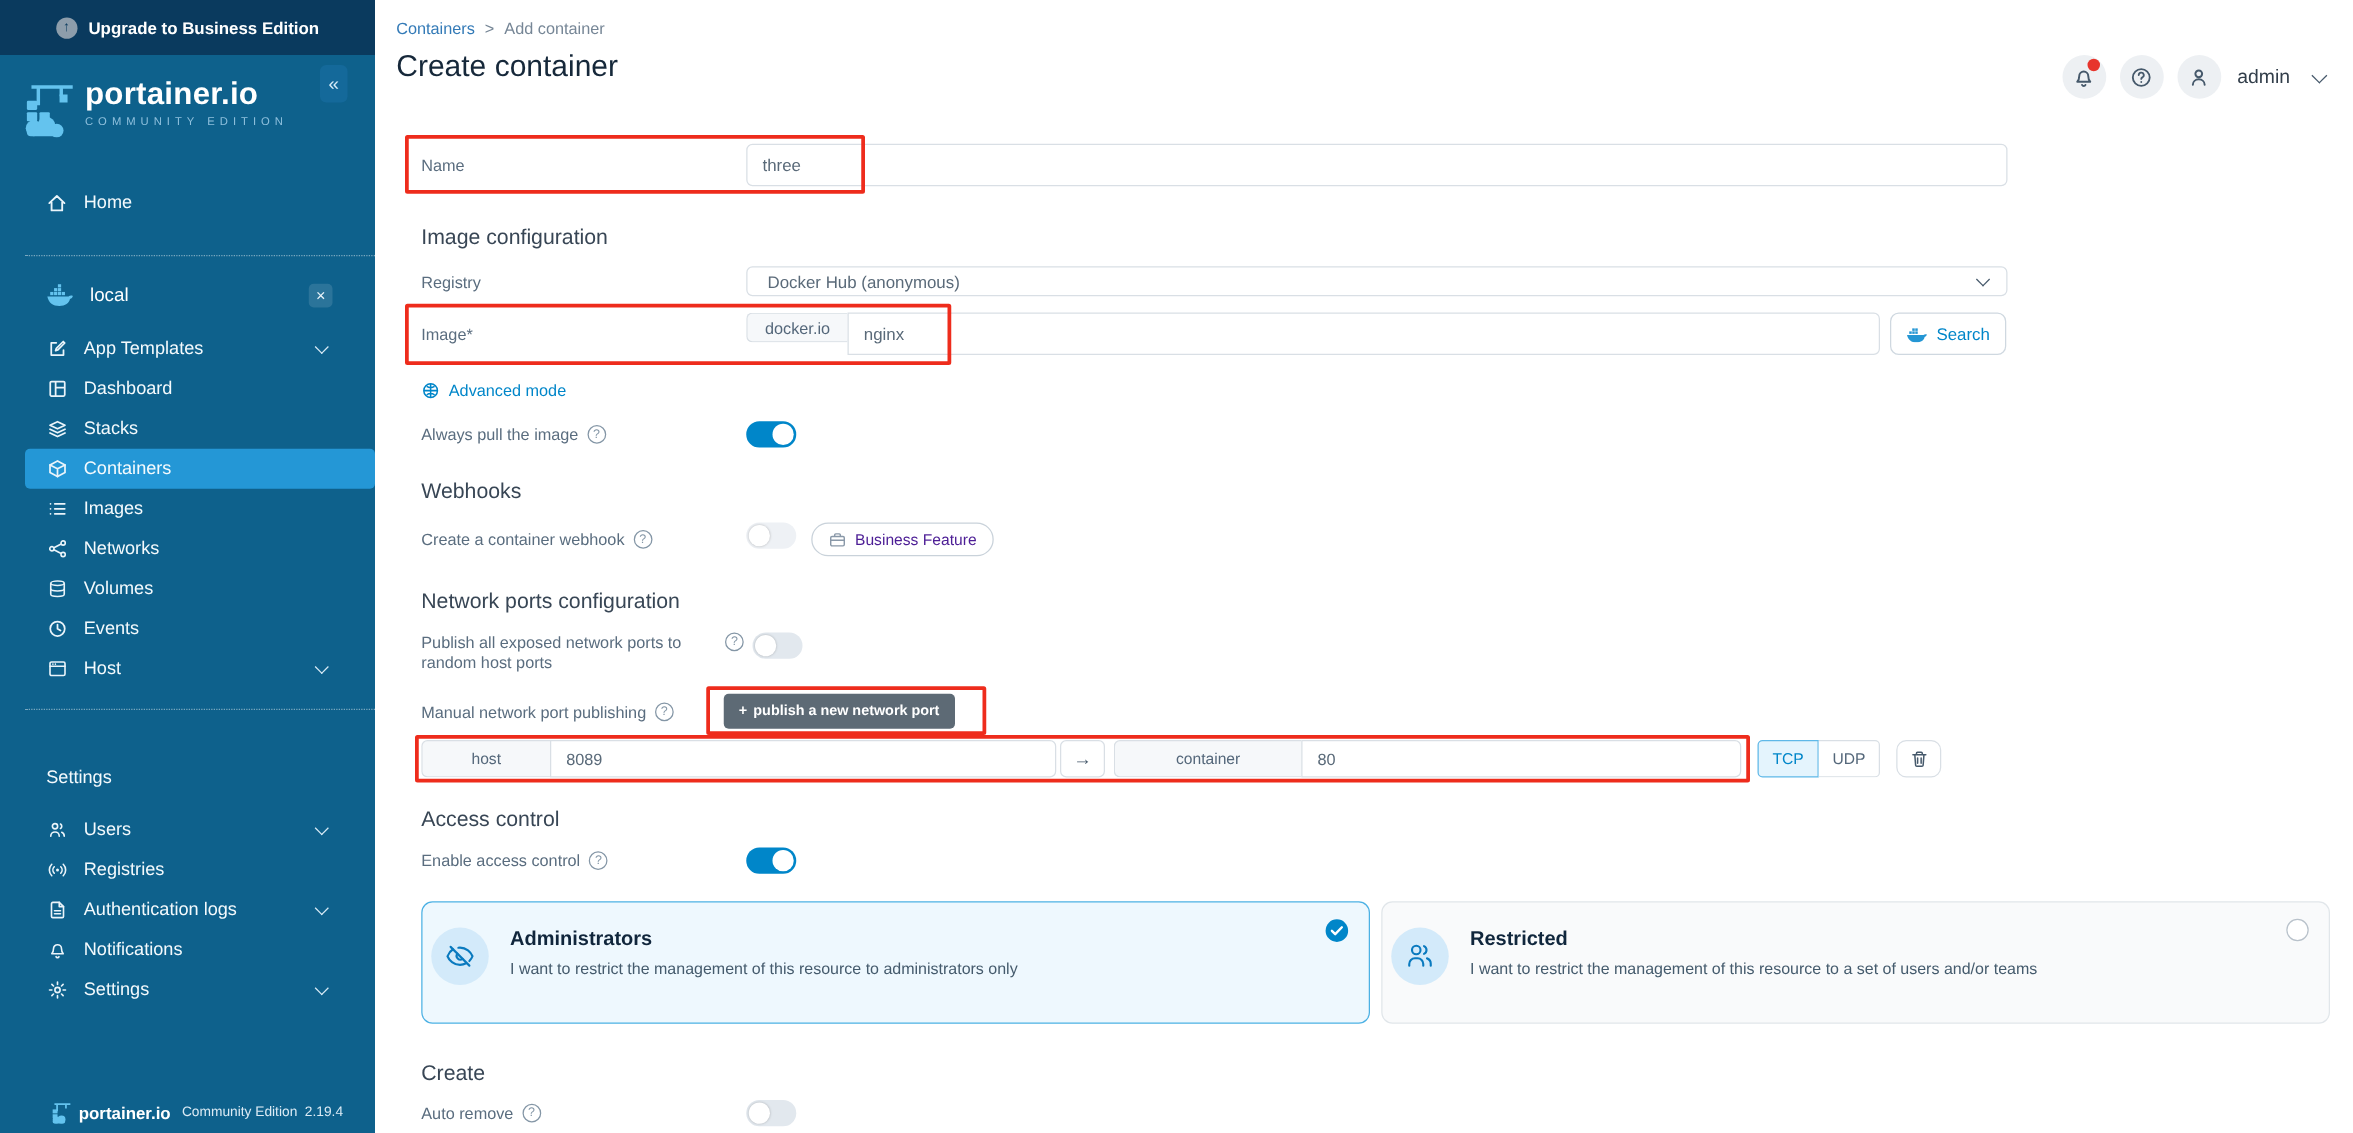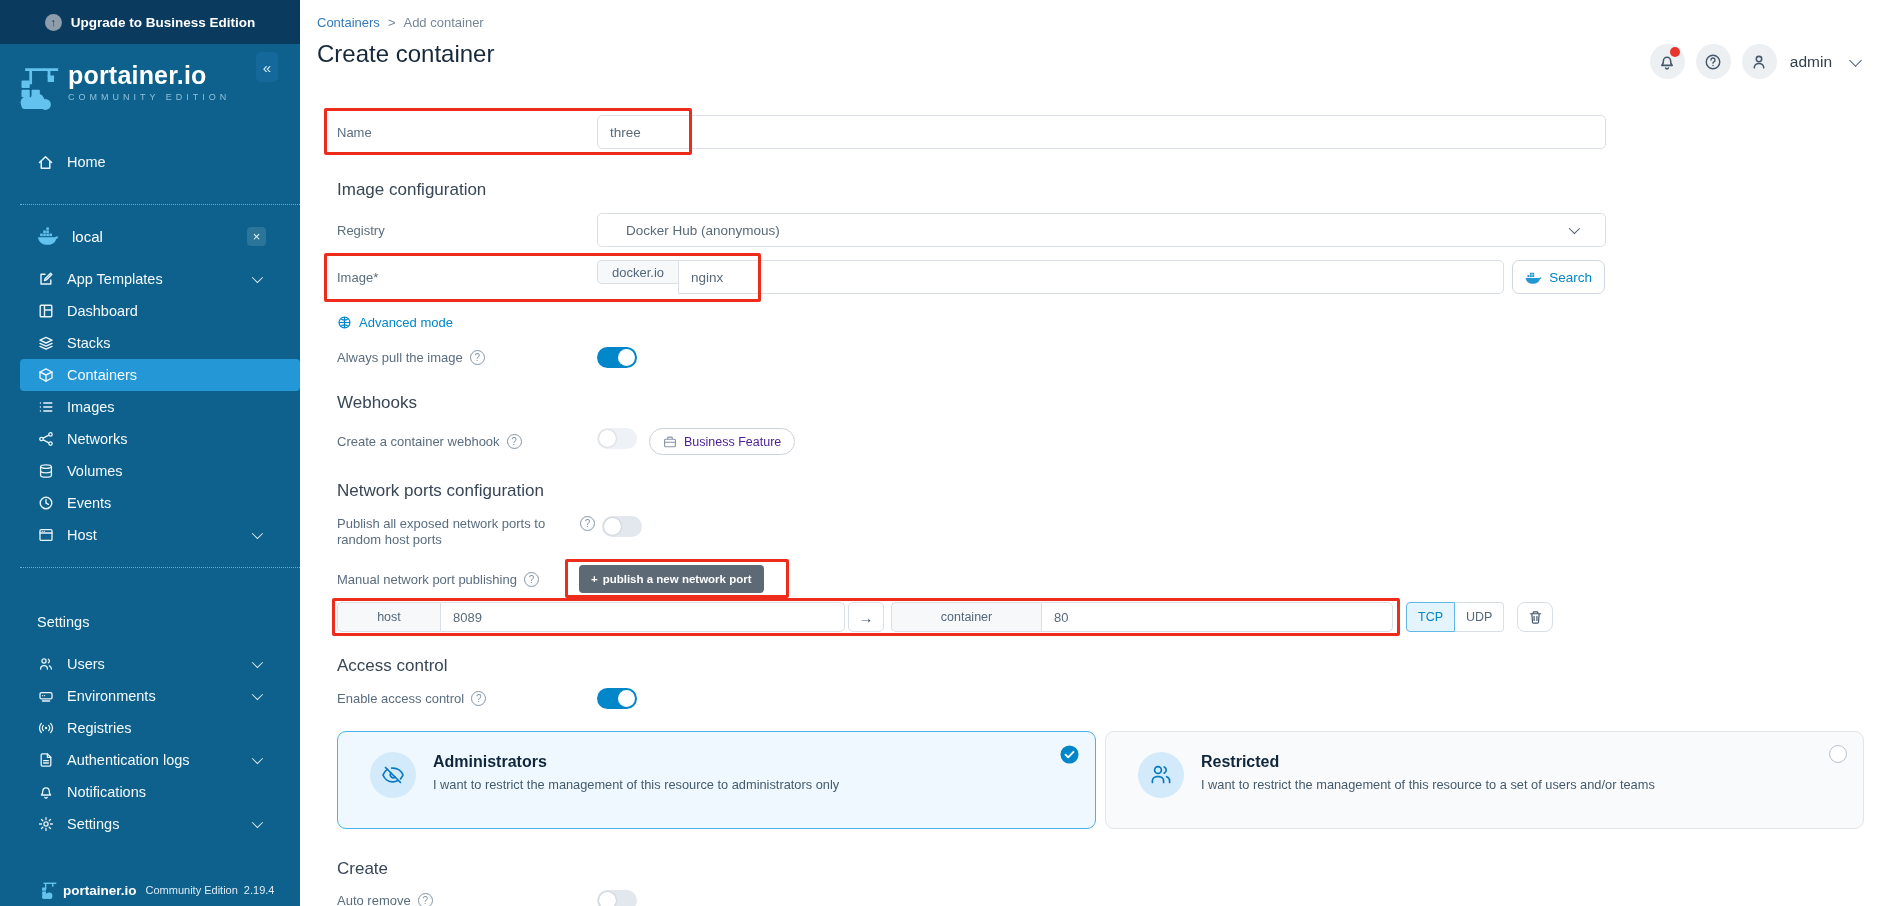--- a/index.html
+++ b/index.html
@@ -86,22 +86,22 @@
   .form-row { display: flex; position: relative; }
   .row-label { width: 260px; font-size: 13px; color: #5a6d7f; display: flex; align-items: center; gap: 7px; flex: 0 0 260px; }
   .section-heading { font-size: 17px; color: #384655; font-weight: 500; }
 
   .text-input {
     height: 34px; border: 1px solid #d9dfe5; border-radius: 5px; padding: 0 12px;
     font-size: 13.5px; color: #5a6a79; font-family: "Liberation Sans", sans-serif; background: #fff; outline: none;
   }
   .name-input { width: 1009px; }
   .select-box {
-    width: 1009px; height: 34px; border: 1px solid #d9dfe5; border-radius: 5px; background: #fff;
-    display: flex; align-items: center; padding: 0 28px; font-size: 13.5px; color: #5a6a79; cursor: pointer;
+    width: 1009px; height: 24px; border: 1px solid #d9dfe5; border-radius: 5px; background: #fff;
+    display: flex; align-items: center; padding: 0 16px; font-size: 13.5px; color: #5a6a79; cursor: pointer;
   }
   .select-chevron { margin-left: auto; width: 8px; height: 8px; border-right: 1.8px solid #46596b; border-bottom: 1.8px solid #46596b; transform: rotate(45deg) translateY(-2px); }
 
   .input-group { display: flex; align-items: stretch; height: 24px; }
   .input-addon {
     background: #f6f8fa; border: 1px solid #d9dfe5; border-right: none; border-radius: 5px 0 0 5px;
     display: flex; align-items: center; justify-content: center; font-size: 13px; color: #54677a; padding: 0 14px;
   }
   .input-group .text-input { border-radius: 0 5px 5px 0; height: 34px; }
   .image-input { width: 826px; }
@@ -152,21 +152,21 @@
     border: 1px solid #d9dfe5; background: #fff; color: #54677a;
   }
   .proto-btn.tcp { border-color: #5fb8e8; background: #e4f4fd; color: #0086c9; border-radius: 4px 0 0 4px; }
   .proto-btn.udp { border-left: none; border-radius: 0 4px 4px 0; }
   .trash-btn {
     margin-left: 13px; width: 36px; height: 30px; border: 1px solid #d9dfe5; border-radius: 8px; background: #fff;
     display: flex; align-items: center; justify-content: center; color: #46596b; cursor: pointer;
   }
 
   .cards-row { display: flex; gap: 9px; margin-top: 22px; }
-  .access-card { width: 759px; height: 98px; border-radius: 9px; position: relative; display: flex; align-items: flex-start; padding: 17px 32px; cursor: pointer; }
+  .access-card { width: 759px; height: 98px; border-radius: 9px; position: relative; display: flex; align-items: flex-start; padding: 17px 7px; cursor: pointer; }
   .access-card.selected { background: #eef8fe; border: 1px solid #4cb1e4; }
   .access-card.unselected { background: #f9fafb; border: 1px solid #e1e6ea; }
   .card-icon-circle { width: 46px; height: 46px; border-radius: 50%; background: #d3eafa; display: flex; align-items: center; justify-content: center; color: #0a7abf; flex: 0 0 auto; margin-top: 3px; }
   .card-texts { margin-left: 17px; }
   .card-title { font-size: 16px; font-weight: 700; color: #10263c; margin-top: 4px; }
   .card-desc { font-size: 12.8px; color: #455b6d; margin-top: 6px; }
   .card-check { position: absolute; top: 13px; right: 16px; width: 19px; height: 19px; }
   .card-radio { position: absolute; top: 13px; right: 16px; width: 18px; height: 18px; border-radius: 50%; border: 1px solid #b9c2cb; background: #fff; }
 
   
@@ -348,30 +348,20 @@
 
   <div class="nav-item">
     <span class="nav-icon">
       <svg width="16" height="16" viewBox="0 0 16 16" fill="none" stroke="currentColor" stroke-width="1.3" stroke-linecap="round">
           <circle cx="6" cy="5" r="2.1"></circle>
           <path d="M2.6 13c0-2 1.5-3.4 3.4-3.4s3.4 1.4 3.4 3.4"></path>
           <path d="M10.4 3.2a2.1 2.1 0 0 1 0 3.6M11.4 9.8c1.3.5 2 1.6 2 3.2"></path>
         </svg>
     </span>
     <span class="nav-label">Users</span>
-    <span class="nav-chevron"></span>
-  </div>
-  <div class="nav-item">
-    <span class="nav-icon">
-      <svg width="16" height="16" viewBox="0 0 16 16" fill="none" stroke="currentColor" stroke-width="1.3" stroke-linecap="round">
-          <rect x="2" y="4.6" width="12" height="6.2" rx="1.4"></rect>
-          <path d="M4.4 13h7.2M4.6 7.7h.01M6.6 7.7h.01"></path>
-        </svg>
-    </span>
-    <span class="nav-label">Environments</span>
     <span class="nav-chevron"></span>
   </div>
   <div class="nav-item">
     <span class="nav-icon">
       <svg width="16" height="16" viewBox="0 0 16 16" fill="none" stroke="currentColor" stroke-width="1.3" stroke-linecap="round">
           <circle cx="8" cy="8" r="1.2" fill="currentColor" stroke="none"></circle>
           <path d="M5.4 10.6a3.7 3.7 0 0 1 0-5.2M10.6 5.4a3.7 3.7 0 0 1 0 5.2M3.4 12.6a6.5 6.5 0 0 1 0-9.2M12.6 3.4a6.5 6.5 0 0 1 0 9.2"></path>
         </svg>
     </span>
     <span class="nav-label">Registries</span>

